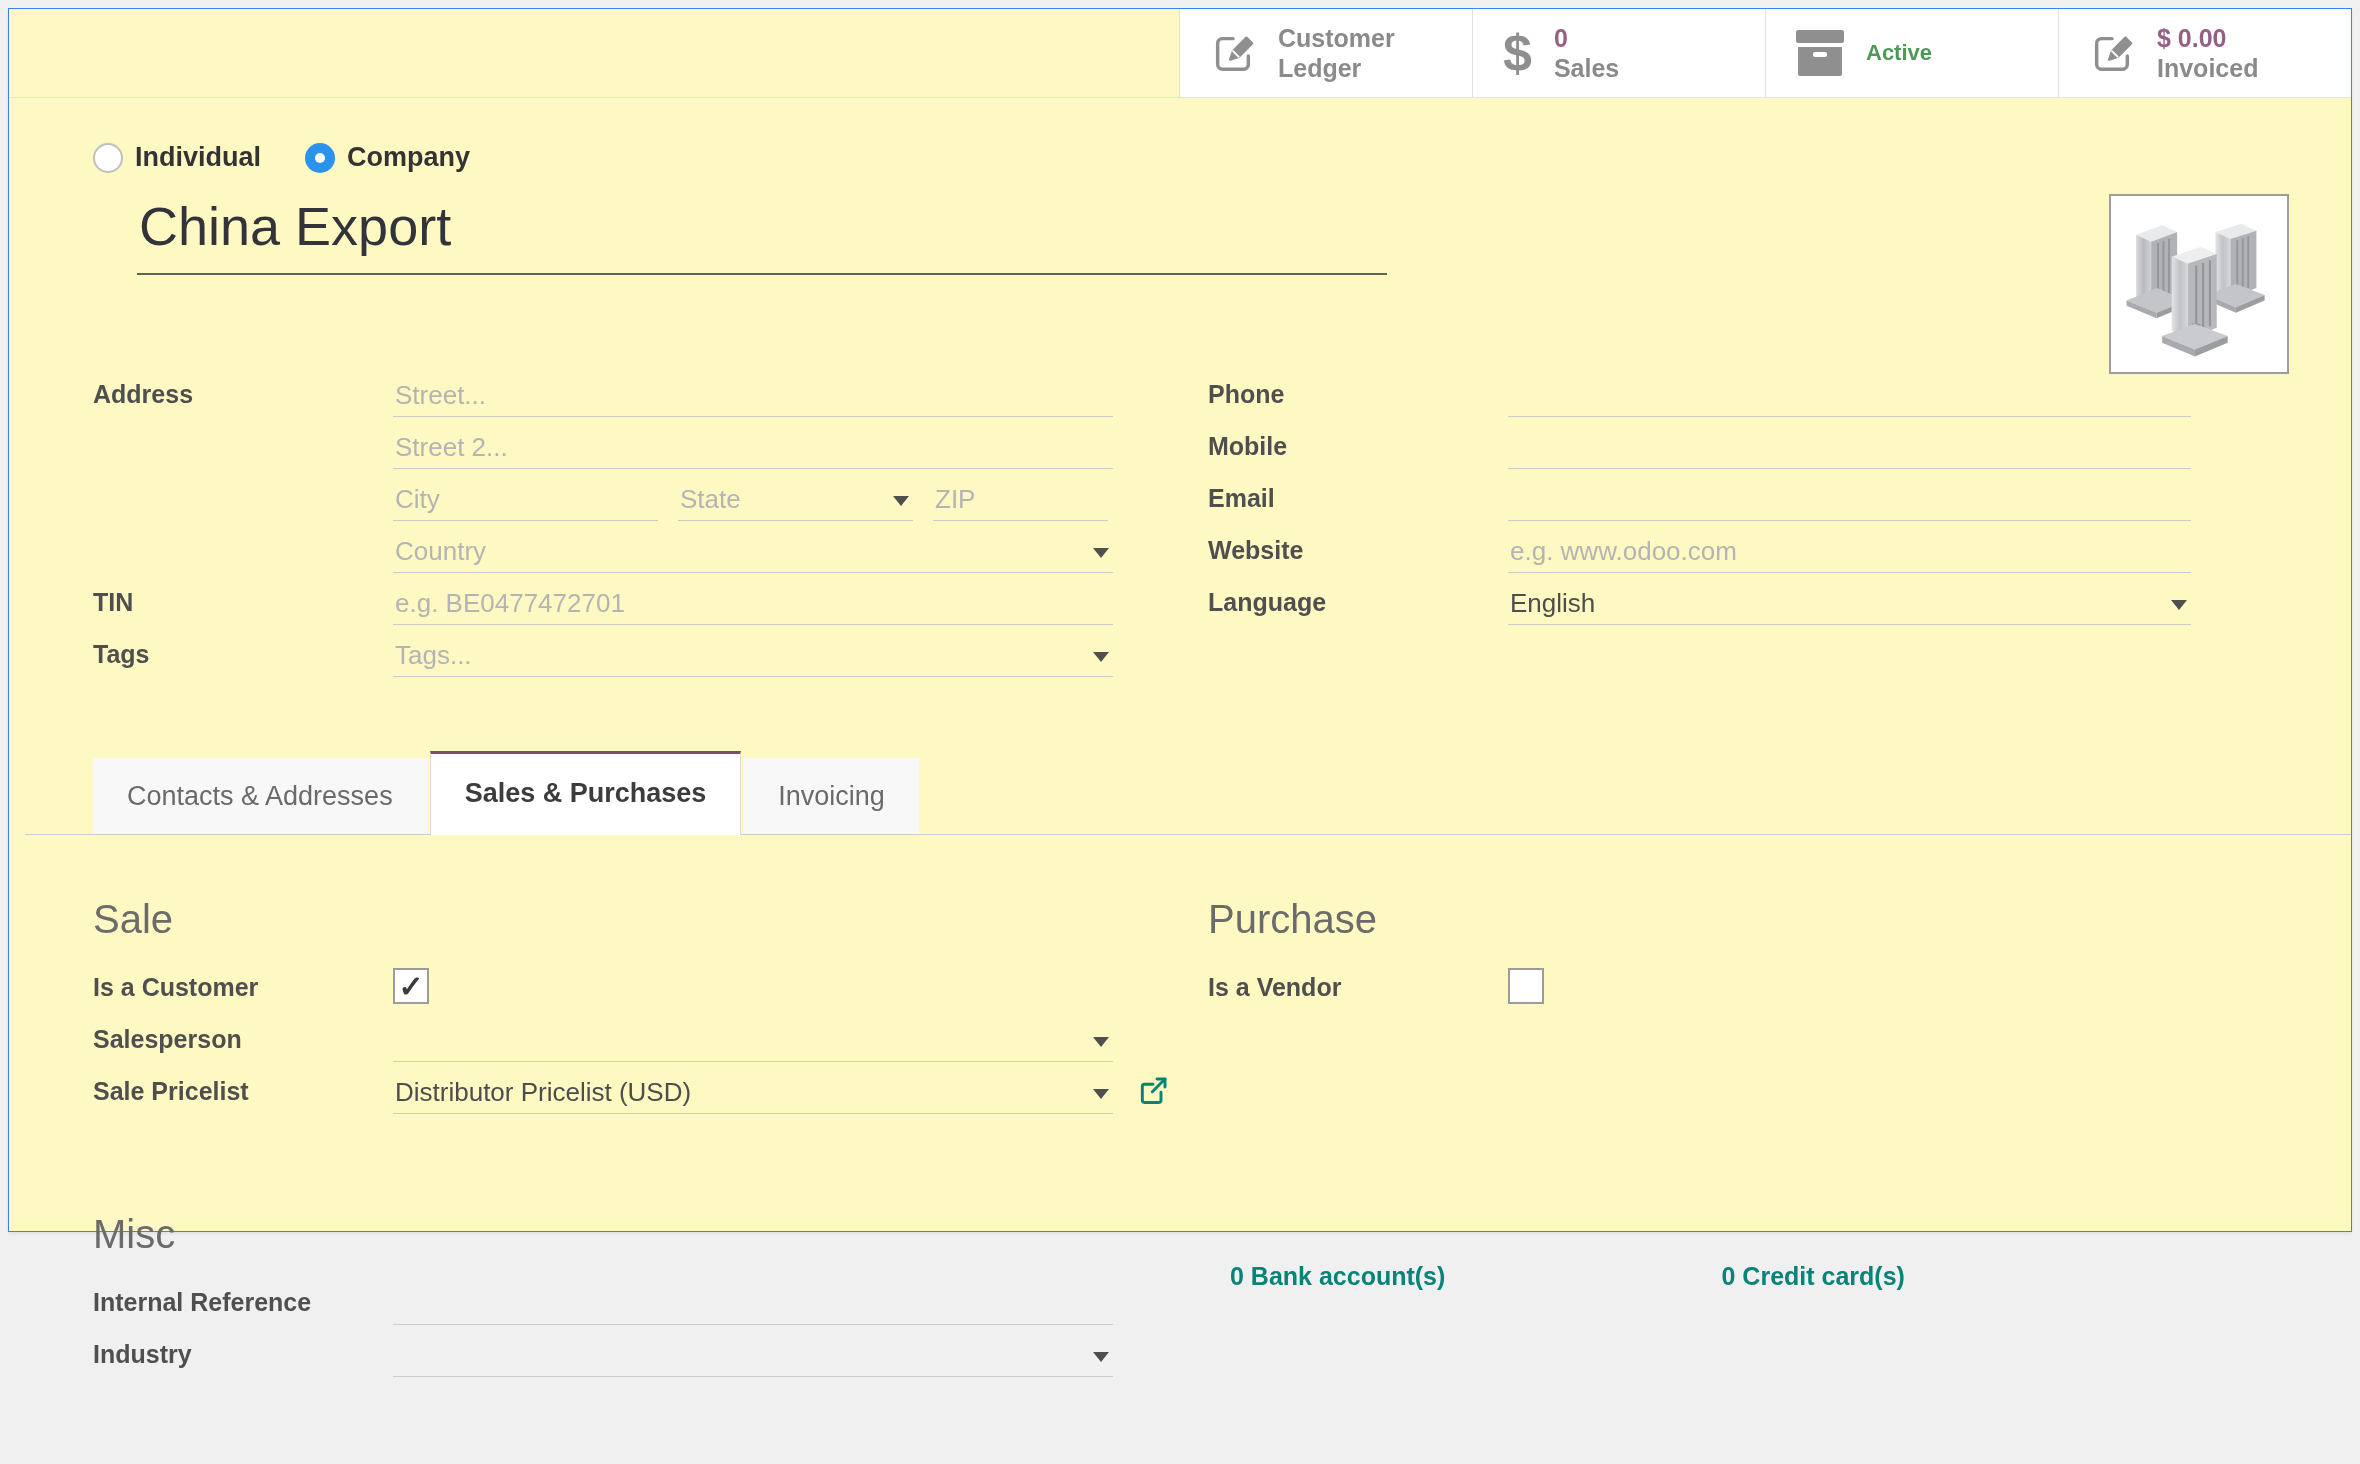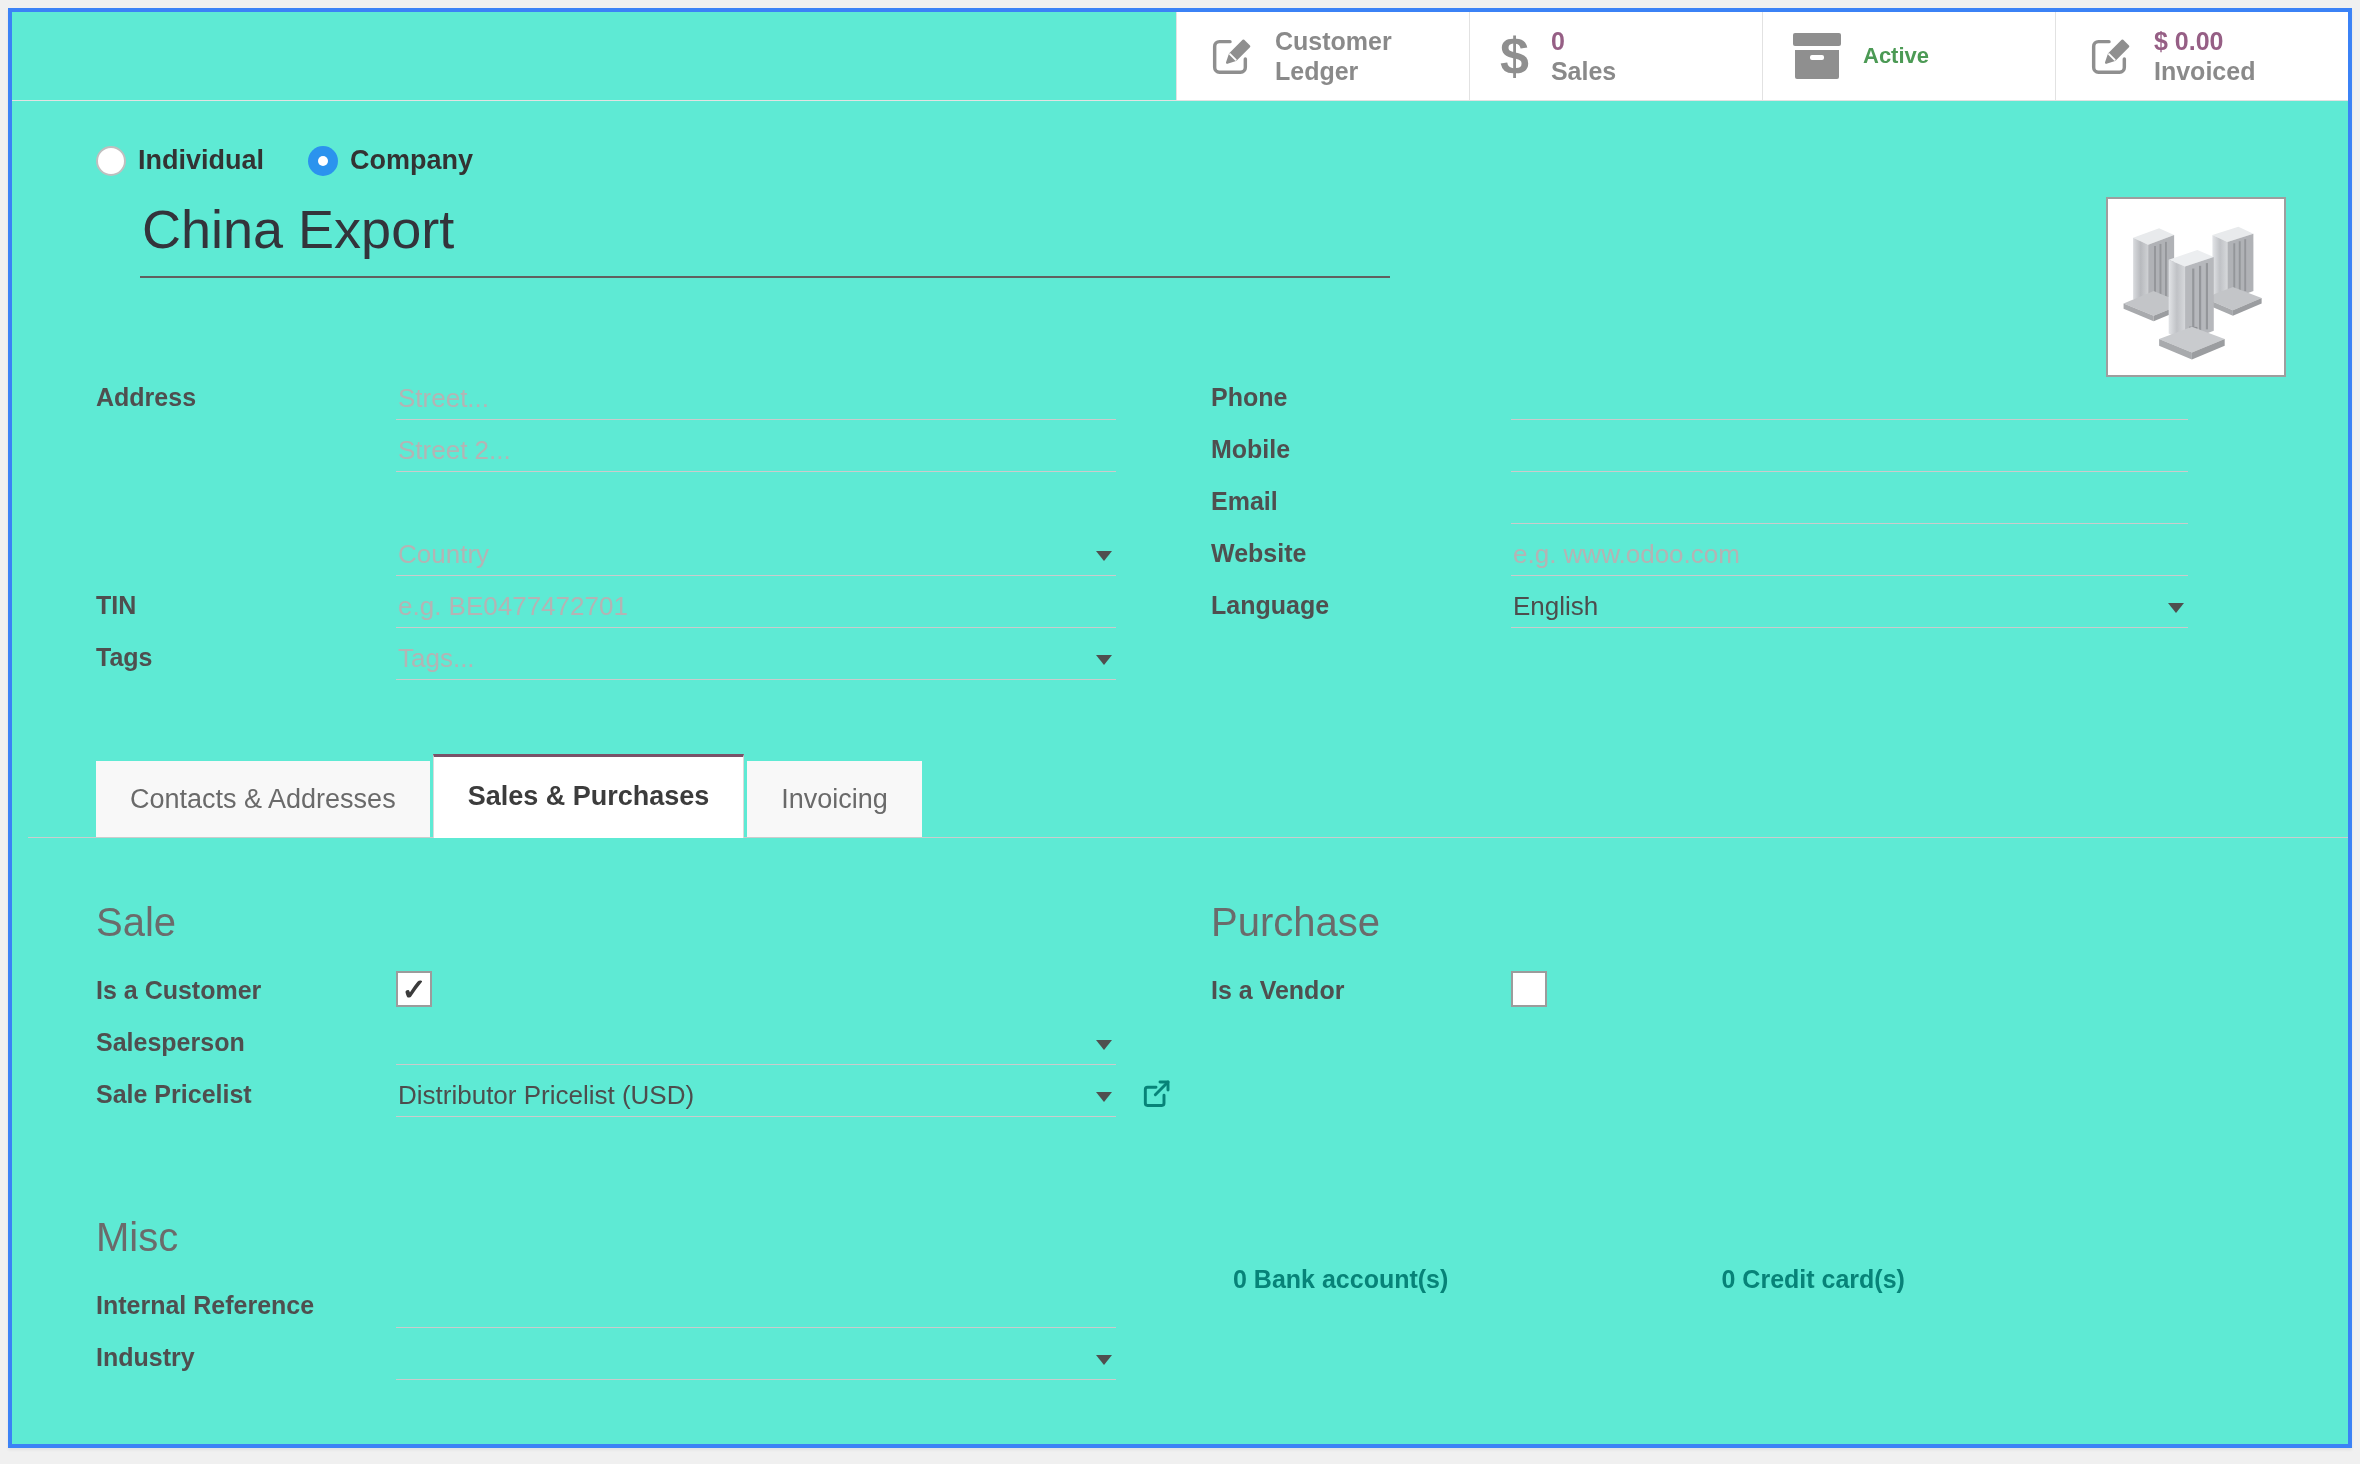--- a/index.html
+++ b/index.html
@@ -4,22 +4,22 @@
 <style>
   * { margin:0; padding:0; box-sizing:border-box; }
   html,body { width:2360px; height:1464px; }
   body {
     font-family:"Liberation Sans", sans-serif;
     background:#f0f0f0;
     position:relative;
     overflow:hidden;
   }
   .sheet {
-    position:absolute; left:8px; top:8px; width:2344px; height:1440px;
-    background:#5eead4; border:4px solid #3b82f6;
+    position:absolute; left:8px; top:8px; width:2344px; height:1224px;
+    background:#fef9c3; border:1px solid #3b82f6;
     box-shadow:0 2px 3px rgba(0,0,0,.06);
   }
   
   .statusbar {
     height:89px; border-bottom:1px solid #e2e2e2;
     display:flex; justify-content:flex-end; align-items:stretch;
   }
   .stat-btn {
     width:293px; border-left:1px solid #e2e2e2;
     display:flex; align-items:center; gap:22px; padding-left:30px;
@@ -227,20 +227,32 @@
           </span>
         </div>
         <div class="frow">
           <span class="flabel"></span>
           <span class="fwidget">
             <input type="text" placeholder="Street 2..." style="">
           </span>
         </div>
         <div class="frow">
           <span class="flabel"></span>
+          <span class="csz-row">
+            <span class="fwidget w-city">
+              <input type="text" placeholder="City" style="">
+            </span>
+            <span class="fwidget w-state">
+              <input type="text" placeholder="State" style="">
+              <span class="caret"></span>
+            </span>
+            <span class="fwidget w-zip">
+              <input type="text" placeholder="ZIP" style="">
+            </span>
+          </span>
         </div>
         <div class="frow">
           <span class="flabel"></span>
           <span class="fwidget">
             <input type="text" placeholder="Country" style="">
             <span class="caret"></span>
           </span>
         </div>
         <div class="frow">
           <span class="flabel">TIN</span>

